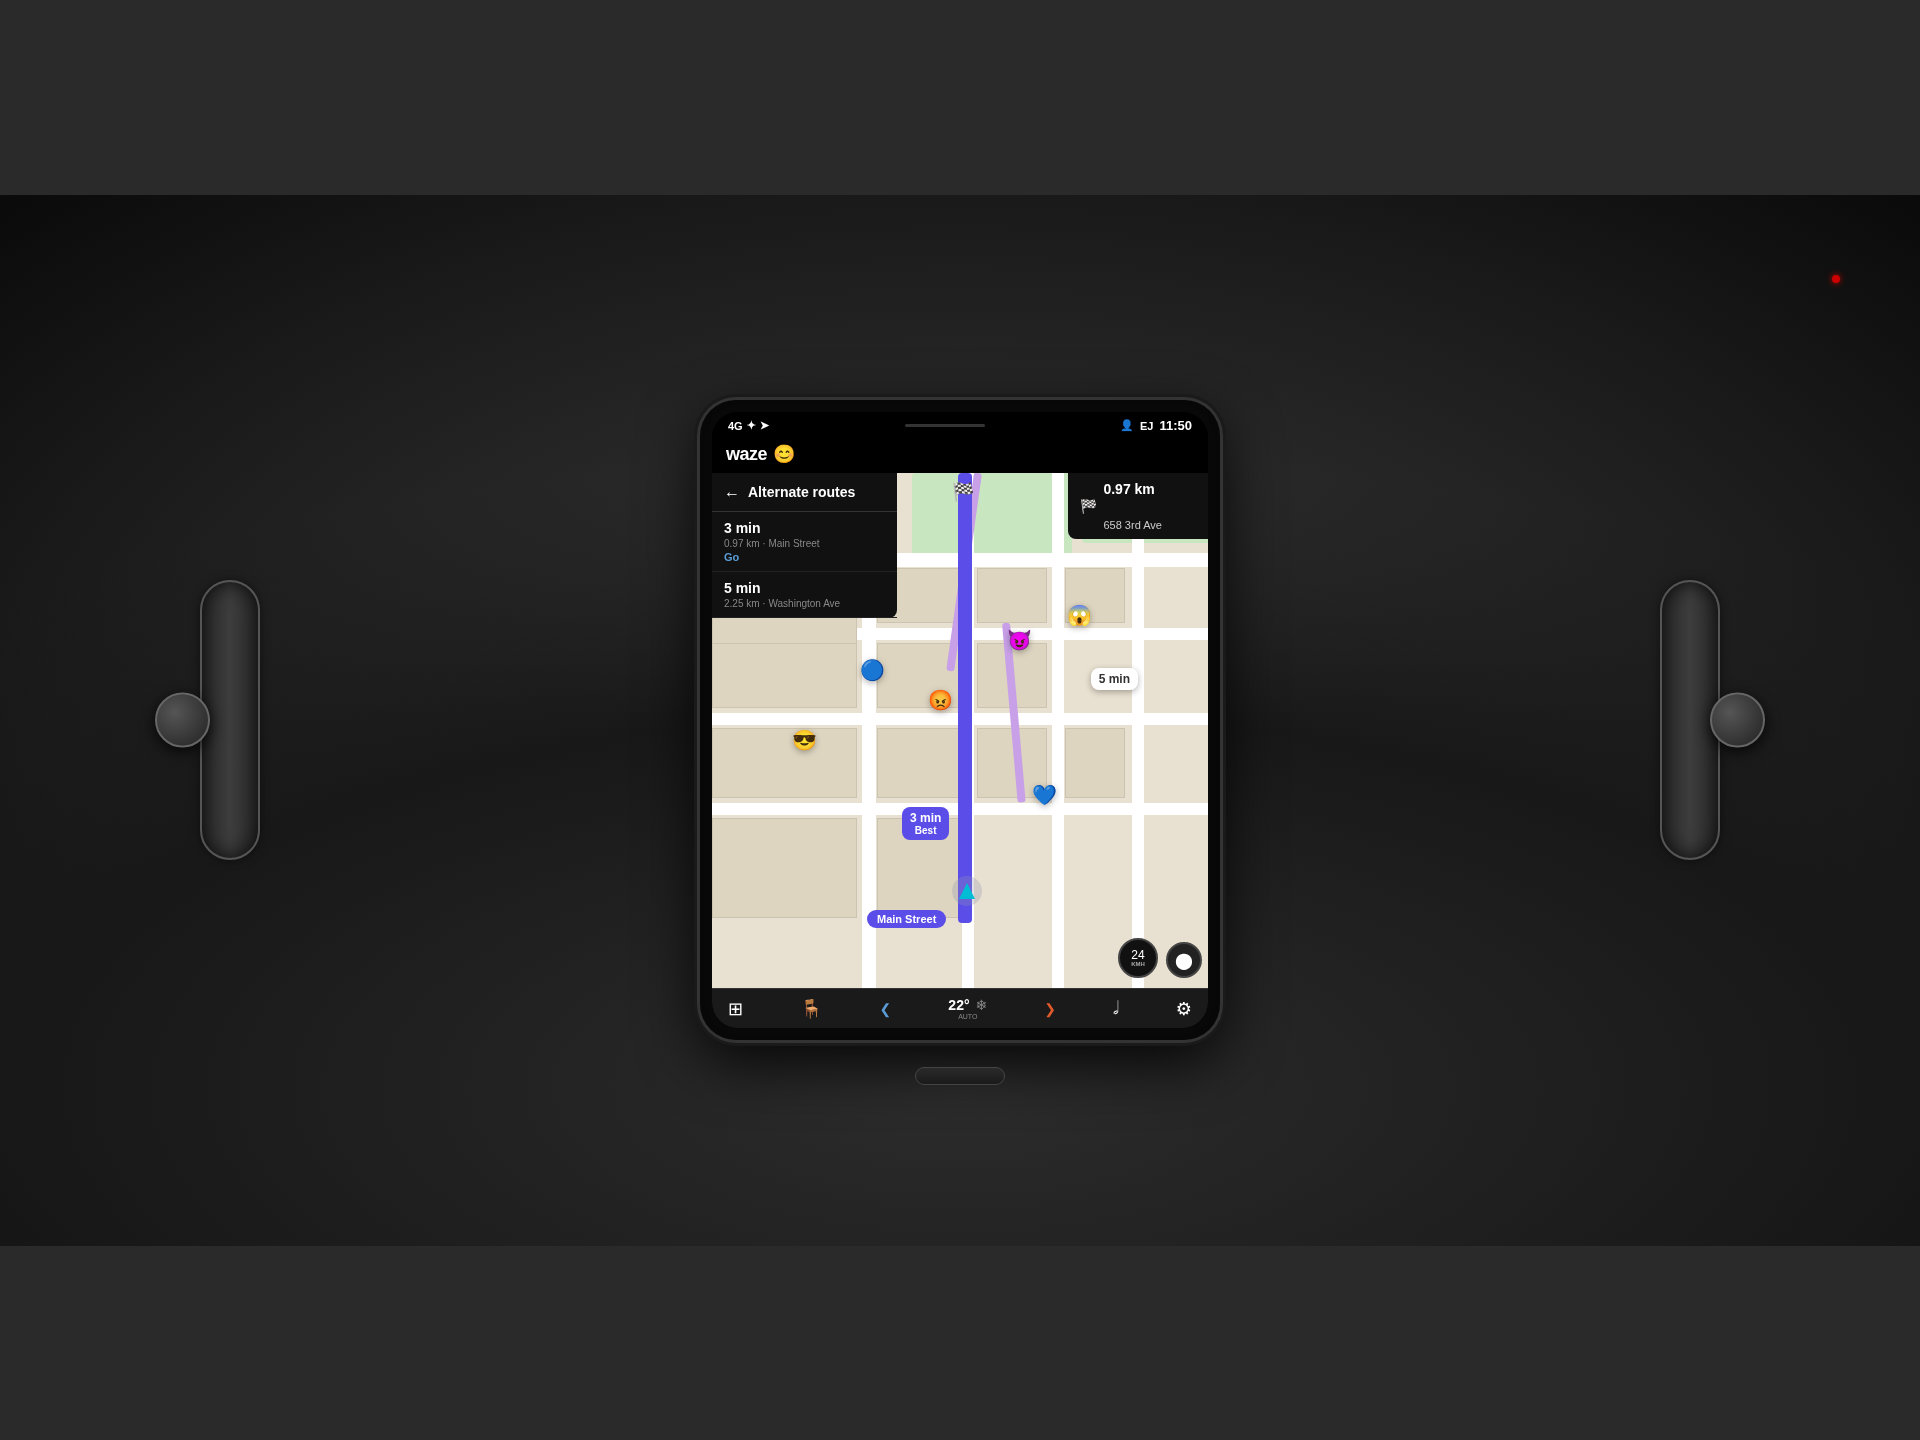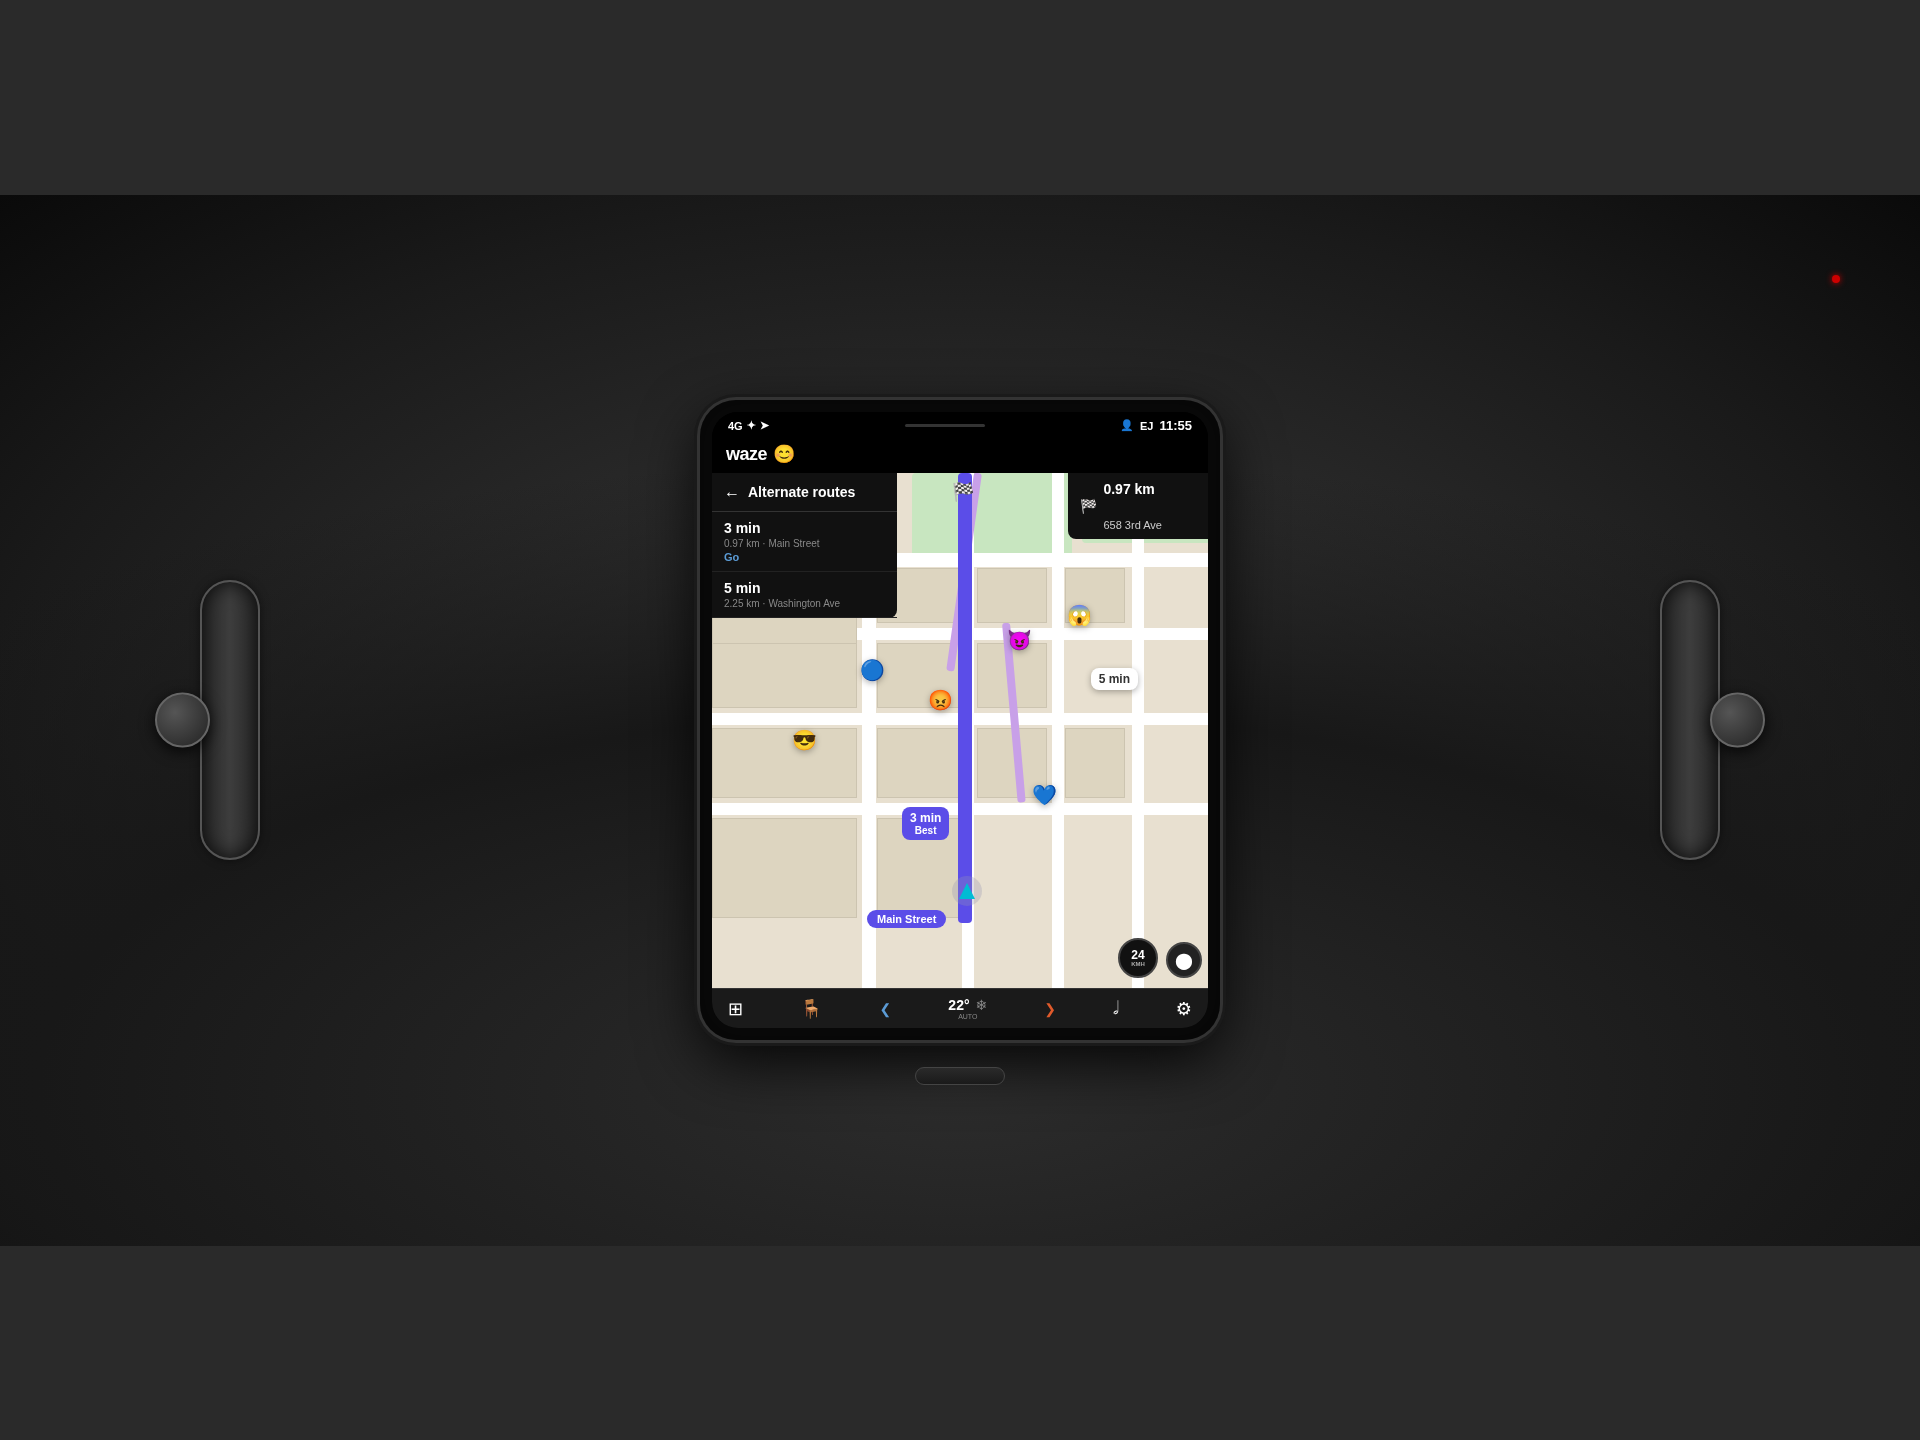--- a/index.html
+++ b/index.html
@@ -289,21 +289,21 @@
       border: 2px solid #444;
       display: flex;
       flex-direction: column;
       align-items: center;
       justify-content: center;
       color: #fff;
     }
 
     .speed-num {
       font-size: 12px;
-      font-weight: 700;
+      font-weight: 400;
       line-height: 1;
     }
 
     .speed-unit {
       font-size: 6px;
       font-weight: 600;
       color: #aaa;
     }
 
     
@@ -481,21 +481,21 @@
       <div class="status-bar">
         <div class="status-left">
           <span>4G</span>
           <span>✦</span>
           <span>➤</span>
         </div>
         <div style="width:80px;height:3px;background:#333;border-radius:2px;"></div>
         <div class="status-right">
           <span>👤</span>
           <span>EJ</span>
-          <span class="status-time">11:55</span>
+          <span class="status-time">11:50</span>
         </div>
       </div>
 
       <div class="waze-header">
         <div class="waze-logo">
           <span class="waze-text">waze</span>
           <span class="waze-icon">😊</span>
         </div>
       </div>
 

